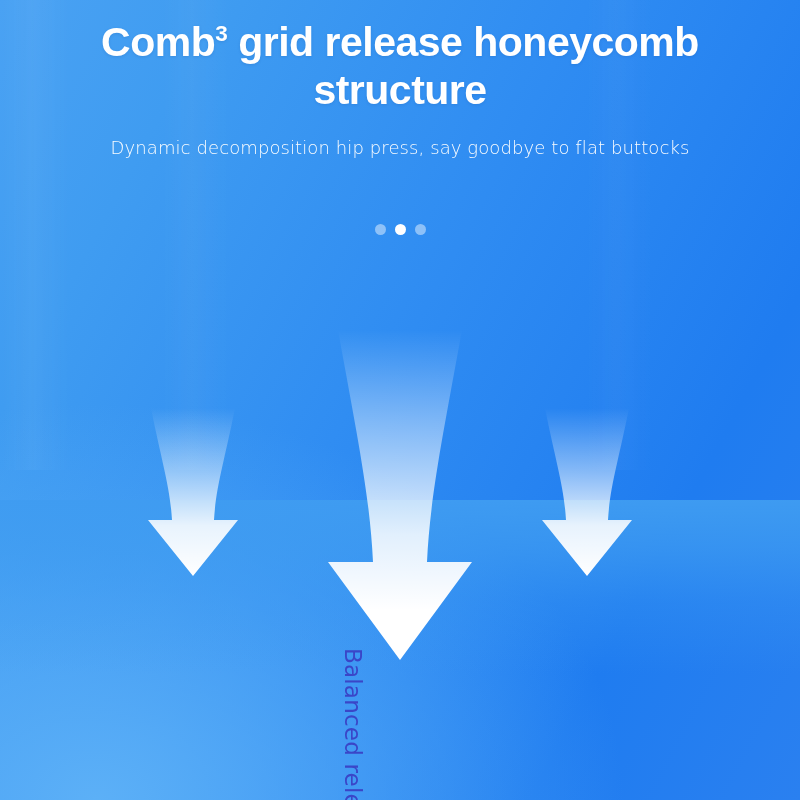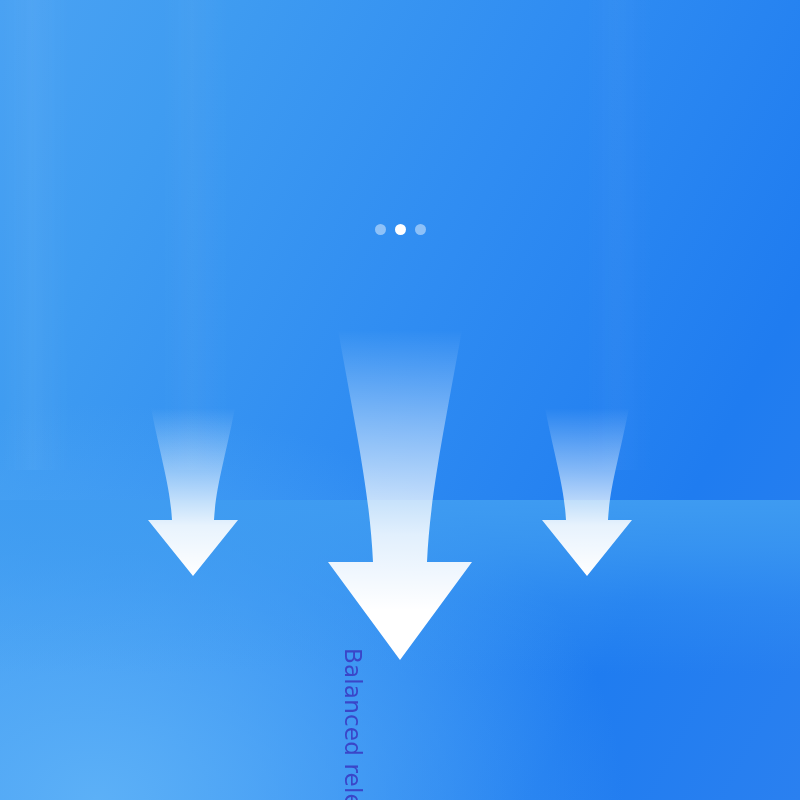--- a/index.html
+++ b/index.html
@@ -100,20 +100,24 @@
     font-family:"DejaVu Sans","Liberation Sans",sans-serif;
   }
 </style>
 </head>
 <body>
 
 <div id="stage">
 
   <div class="streaks"></div>
 
+  <div class="header">
+    <h1 class="title"><span>Comb</span><sup>3</sup><span> grid release honeycomb structure</span></h1>
+    <p class="subtitle">Dynamic decomposition hip press, say goodbye to flat buttocks</p>
+  </div>
 
   <div class="dots">
     <span class="dot"></span>
     <span class="dot active"></span>
     <span class="dot"></span>
   </div>
 
   <div class="scene">
 
     <div class="floor-wrap">

